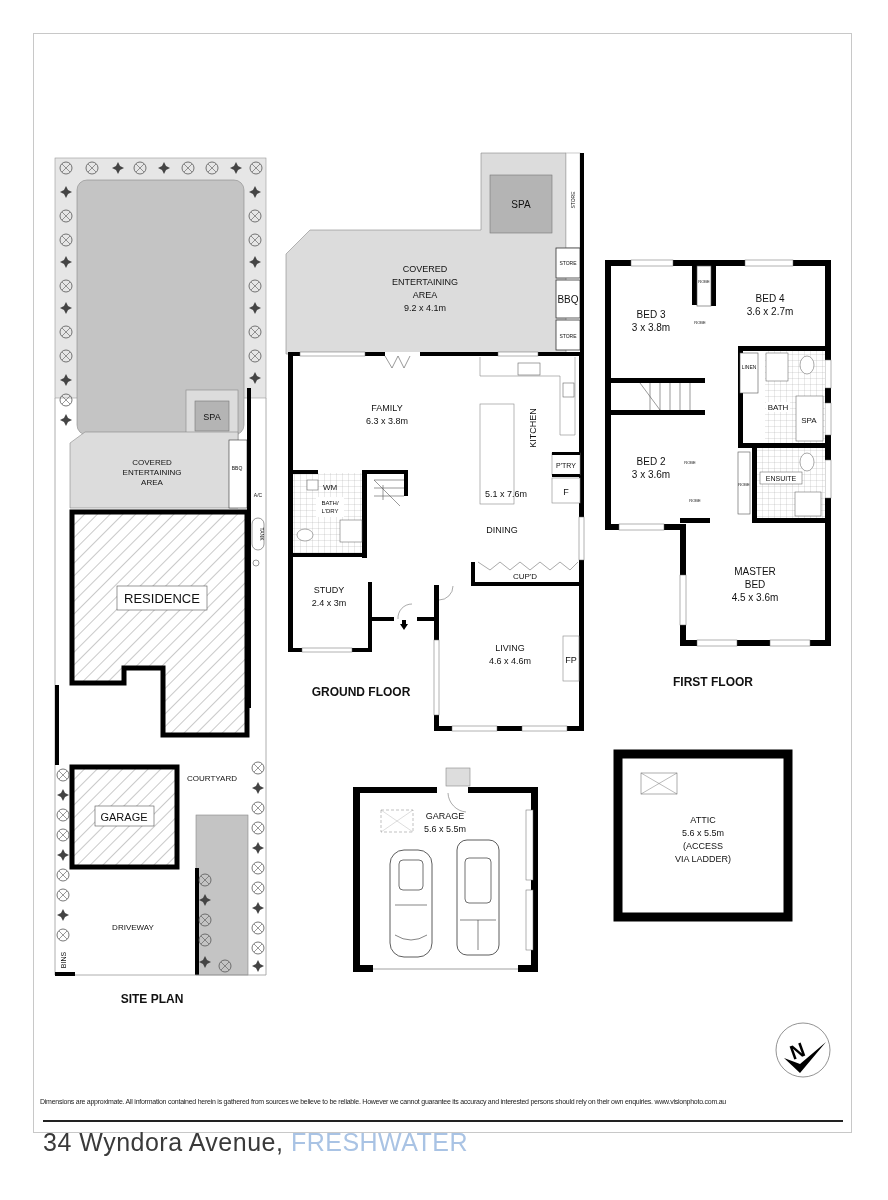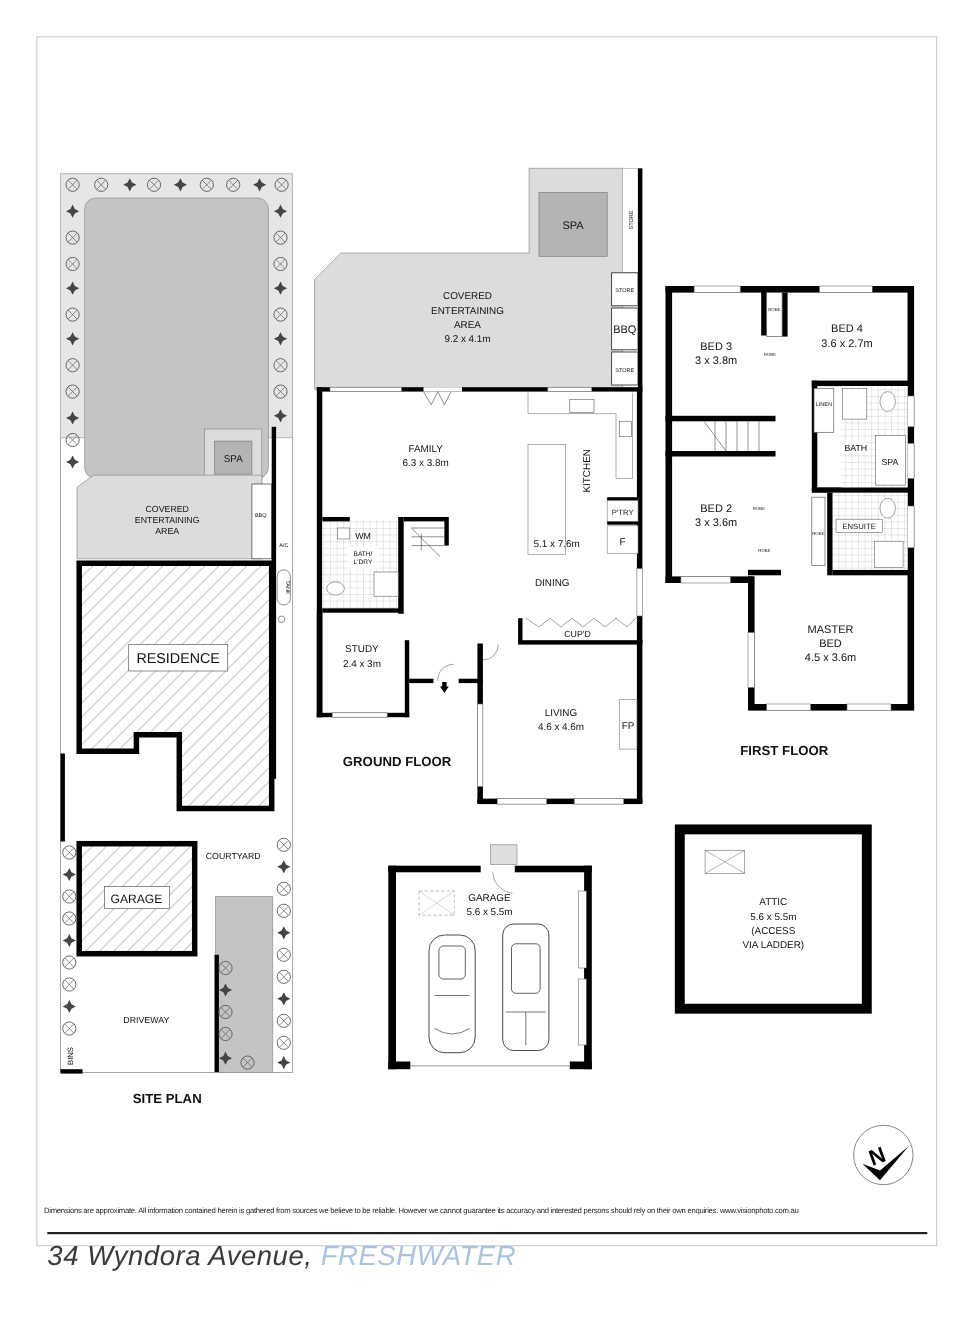--- a/index.html
+++ b/index.html
@@ -2,21 +2,21 @@
 <html><head>
 <meta charset="utf-8">
 <style>
   html,body{margin:0;padding:0;background:#ffffff;}
   body{width:888px;height:1200px;position:relative;overflow:hidden;font-family:"Liberation Sans",sans-serif;}
   .frame{position:absolute;left:33px;top:33px;width:819px;height:1100px;border:1px solid #c8c8c8;box-sizing:border-box;}
   svg.plan{position:absolute;left:0;top:0;}
   .lbl{font-family:"Liberation Sans",sans-serif;fill:#111;}
   .disclaimer{position:absolute;left:40px;top:1098px;width:810px;font-size:7px;color:#222;white-space:nowrap;letter-spacing:-0.25px;}
   .rule{position:absolute;left:43px;top:1120px;width:800px;height:2px;background:#222;}
-  .address{position:absolute;left:43px;top:1128px;font-size:25px;letter-spacing:0.5px;color:#3a3a3a;white-space:nowrap;font-style:italic;}
+  .address{position:absolute;left:43px;top:1128px;font-size:25px;letter-spacing:0.5px;color:#3a3a3a;white-space:nowrap;}
   .address .suburb{color:#a9c3e4;}
 </style>
 </head>
 <body>
 
 <div class="frame"></div>
 
 <svg class="plan" width="888" height="1200" viewBox="0 0 888 1200">
   <defs>
     <pattern id="hatch" width="9" height="9" patternUnits="userSpaceOnUse" patternTransform="rotate(45)">

